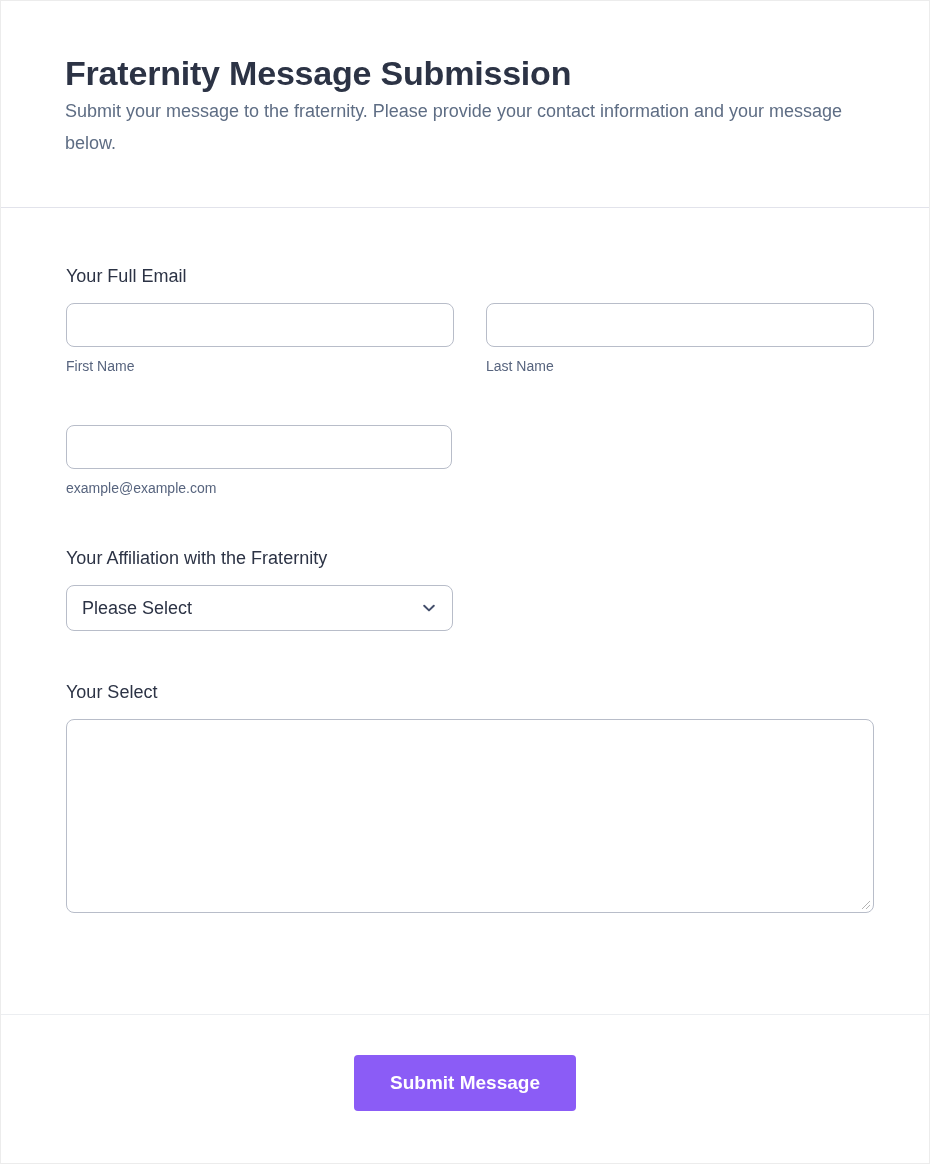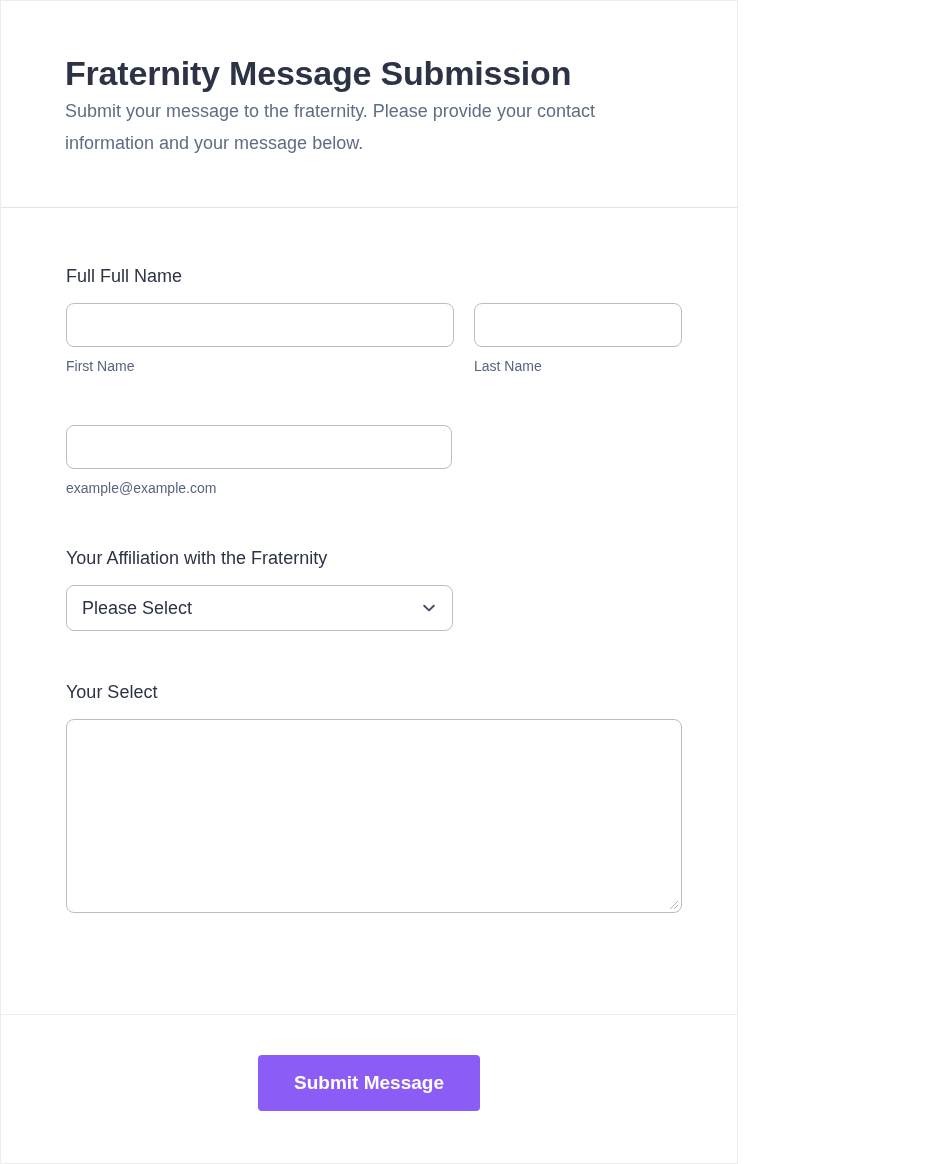--- a/index.html
+++ b/index.html
@@ -4,21 +4,21 @@
 <style>
   * { box-sizing: border-box; margin: 0; padding: 0; }
   html, body { width: 930px; height: 1164px; }
   body {
     font-family: "Liberation Sans", "DejaVu Sans", sans-serif;
     background: #ffffff;
     color: #2c3345;
     overflow: hidden;
   }
   .form-card {
-    width: 738px;
+    width: 930px;
     height: 1164px;
     background: #ffffff;
     border: 1px solid #ececec;
     display: flex;
     flex-direction: column;
   }
   
   .form-header { padding: 50px 64px 48px 64px; }
   .form-title {
     font-size: 34px;
@@ -55,21 +55,21 @@
   .text-input, .select-input, .textarea-input {
     border: 1px solid #b8bdc9;
     border-radius: 8px;
     background: #ffffff;
     font-family: "Liberation Sans", "DejaVu Sans", sans-serif;
     font-size: 18px;
     color: #2c3345;
     outline: none;
   }
   .text-input { height: 44px; padding: 0 14px; width: 100%; }
-  .name-row { display: flex; gap: 20px; }
+  .name-row { display: flex; gap: 32px; }
   .name-col.first { width: 388px; flex: 0 0 388px; }
   .name-col.last { flex: 1; }
   .sublabel, .hint {
     display: block;
     margin-top: 10px;
     font-size: 14px;
     line-height: 18px;
     color: #57647e;
   }
   .email-input-wrap { width: 386px; }
@@ -136,21 +136,21 @@
   <header class="form-header">
     <h1 class="form-title">Fraternity Message Submission</h1>
     <p class="form-subtitle">Submit your message to the fraternity. Please provide your contact information and your message below.</p>
   </header>
 
   <hr class="divider">
 
   <main class="form-body">
 
     <div class="field">
-      <label class="field-label">Full Full Name</label>
+      <label class="field-label">Your Full Email</label>
       <div class="name-row">
         <div class="name-col first">
           <input type="text" class="text-input" style="">
           <span class="sublabel">First Name</span>
         </div>
         <div class="name-col last">
           <input type="text" class="text-input" style="">
           <span class="sublabel">Last Name</span>
         </div>
       </div>

